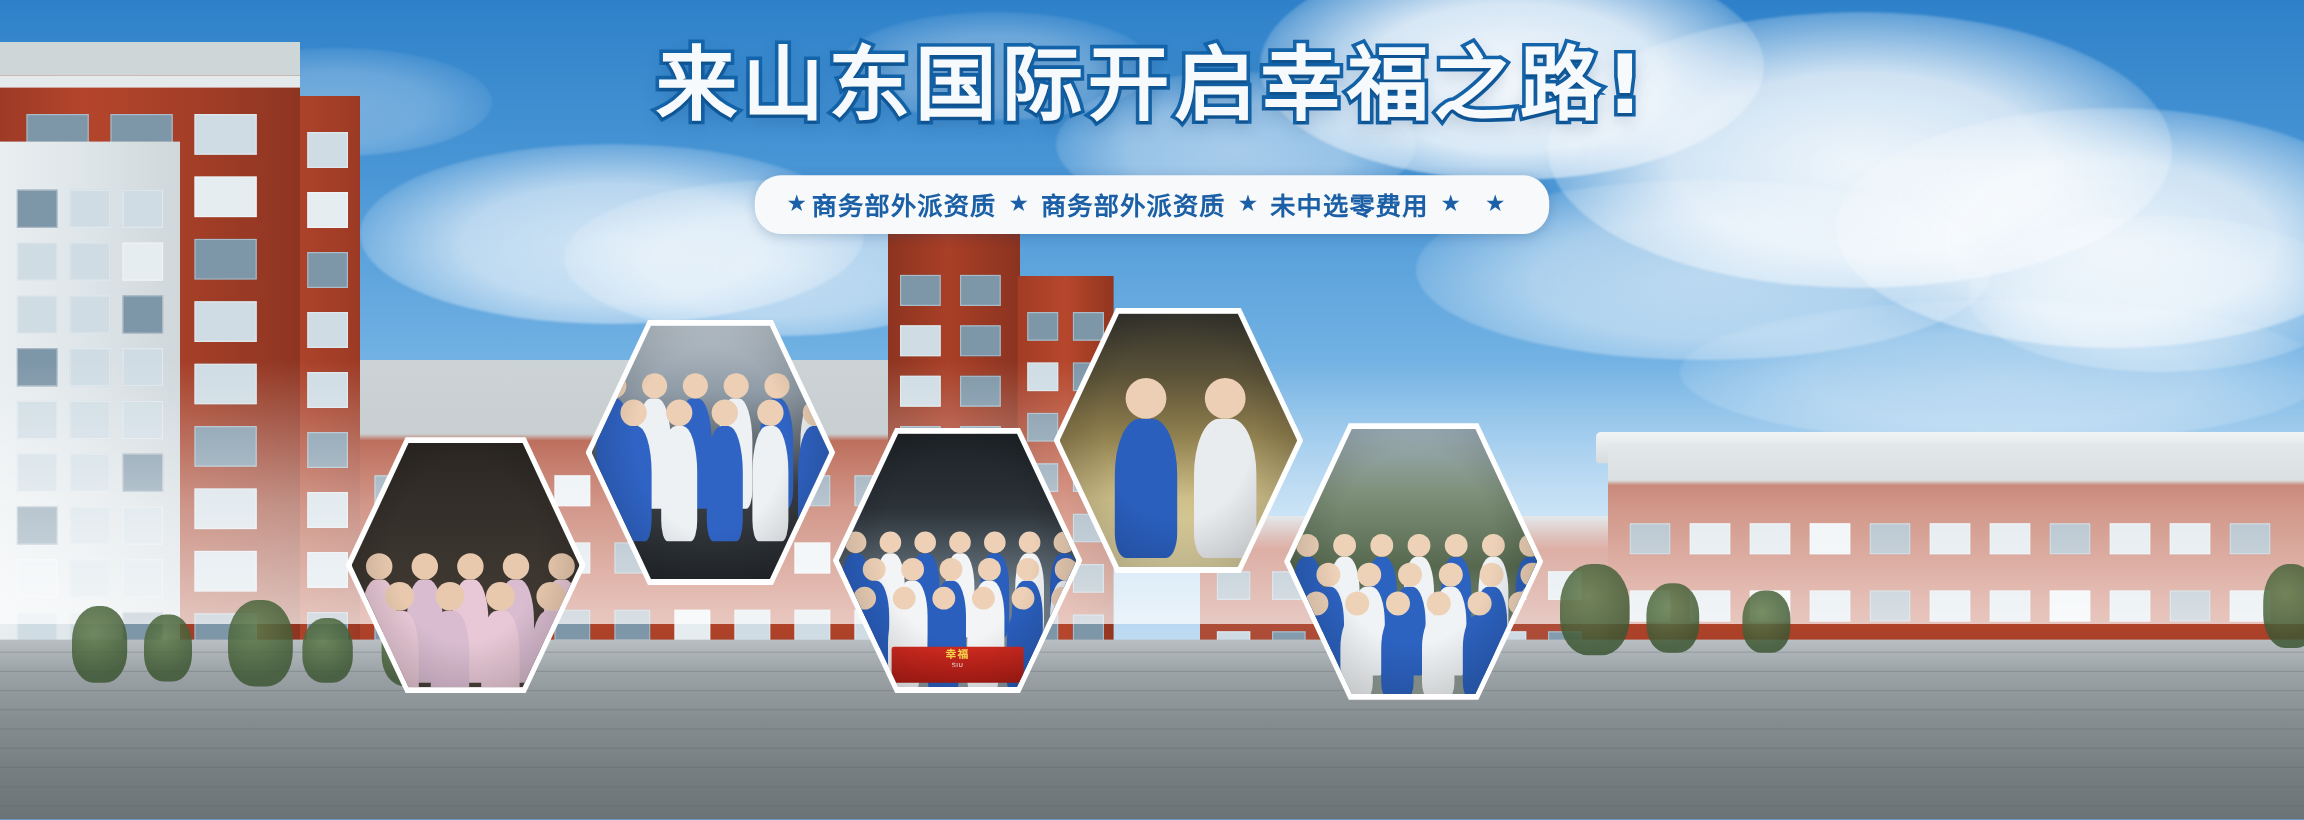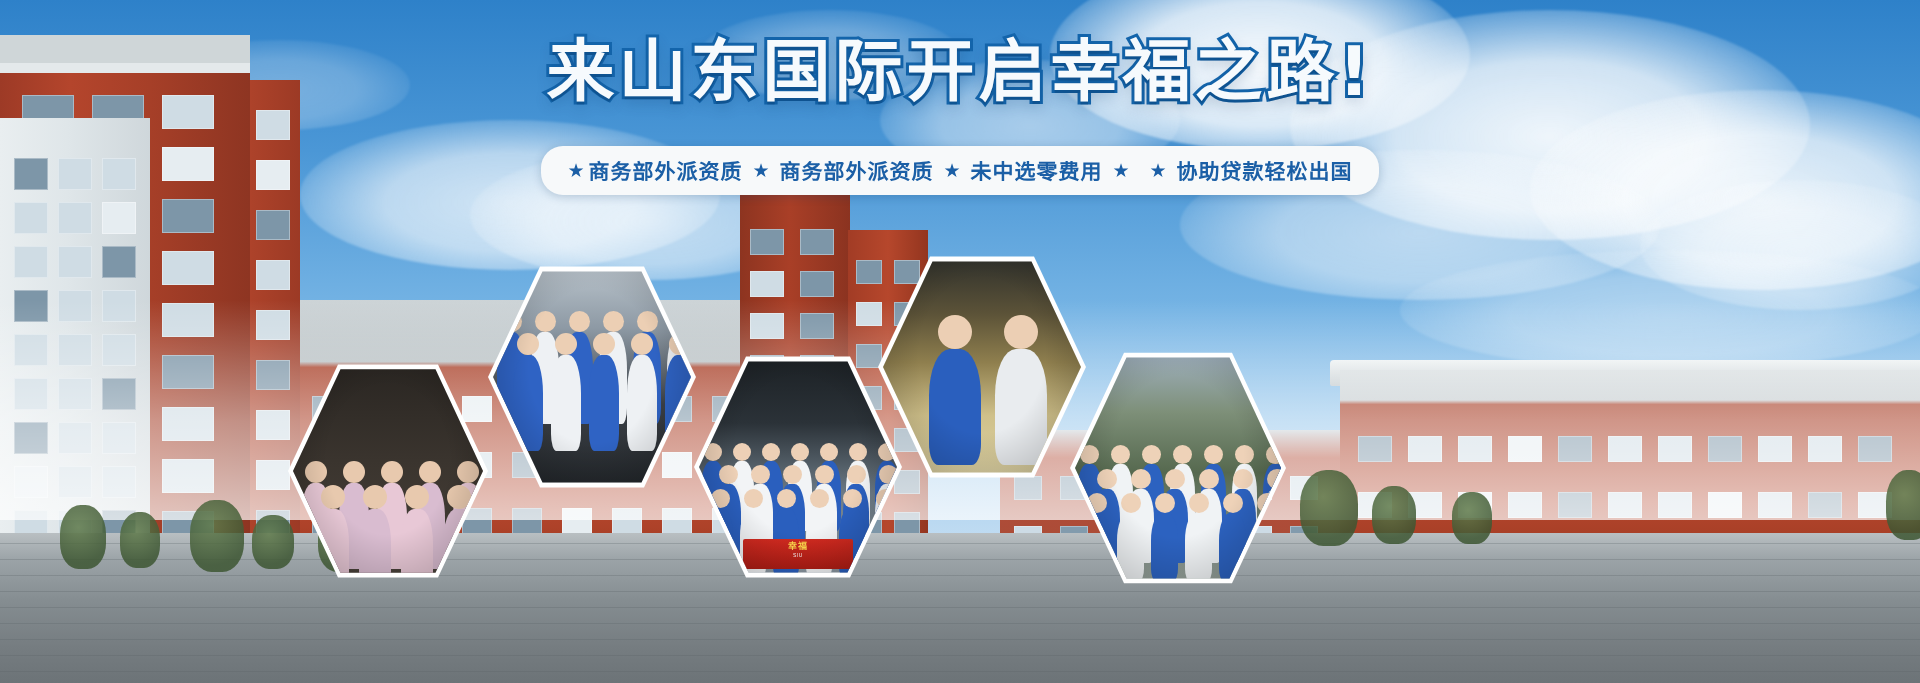--- a/index.html
+++ b/index.html
@@ -455,21 +455,20 @@
   <div class="pill-wrap">
     <div class="pill" id="pill">
         <span class="star tight">★</span>
         <span class="ptxt">商务部外派资质</span>
         <span class="star">★</span>
         <span class="ptxt">商务部外派资质</span>
         <span class="star">★</span>
         <span class="ptxt">未中选零费用</span>
         <span class="star">★</span>
         <span class="star">★</span>
-        <span class="ptxt">协助贷款轻松出国</span>
       </div>
   </div>
 
   <div class="hexes">
 
     <div class="hex h1">
       <div class="inner">
         <div class="photo p1">
           <div class="pbg" id="ph1">
               <div class="torso" style="left: 8px; top: 118px; width: 30px; height: 86px; background: rgb(232, 200, 214);"></div>

